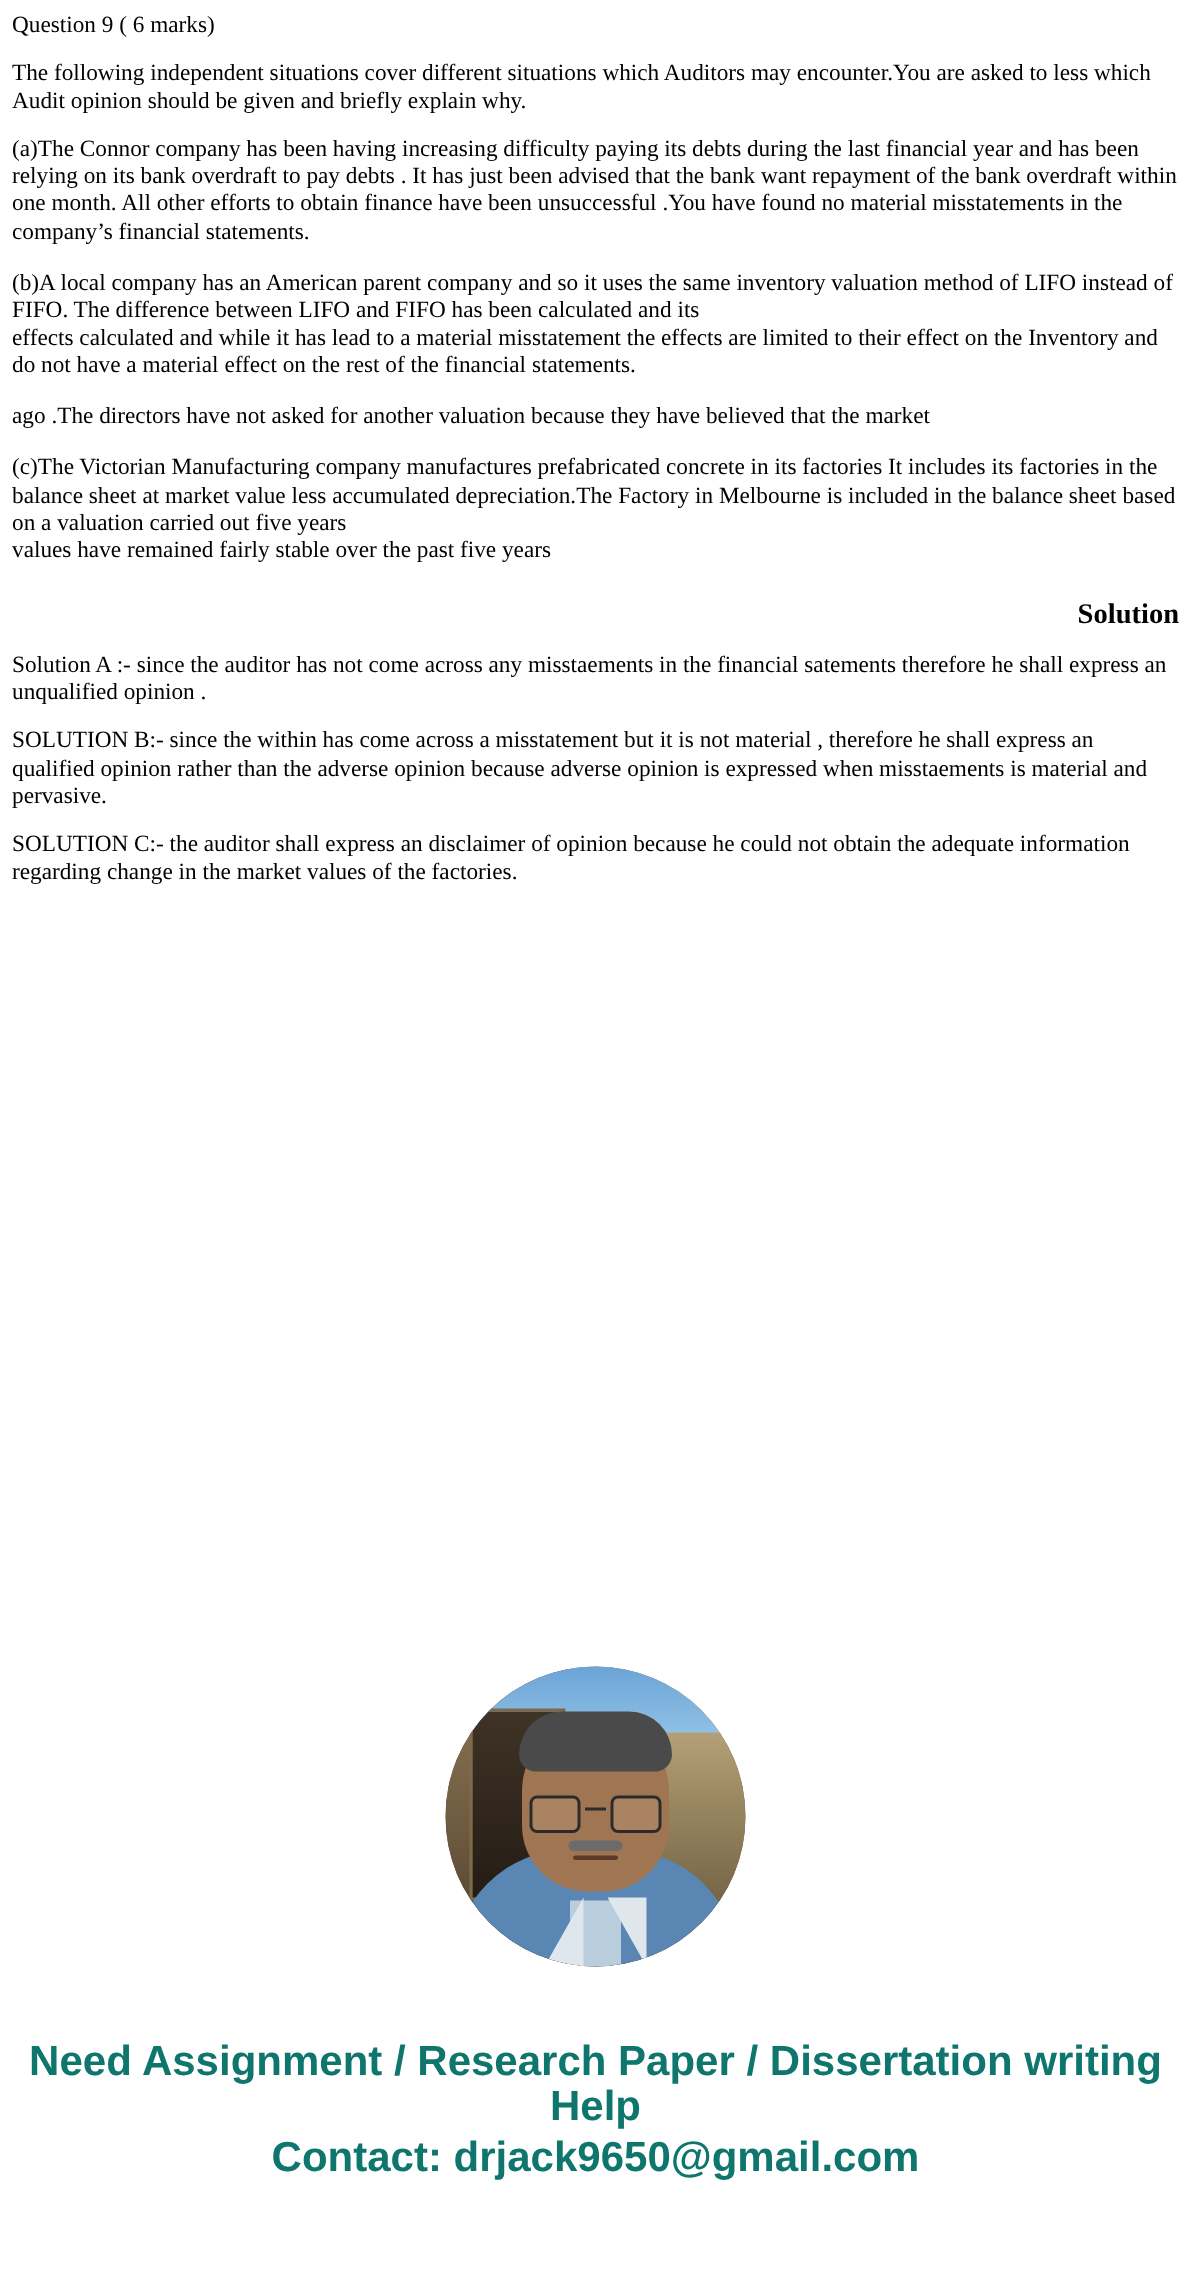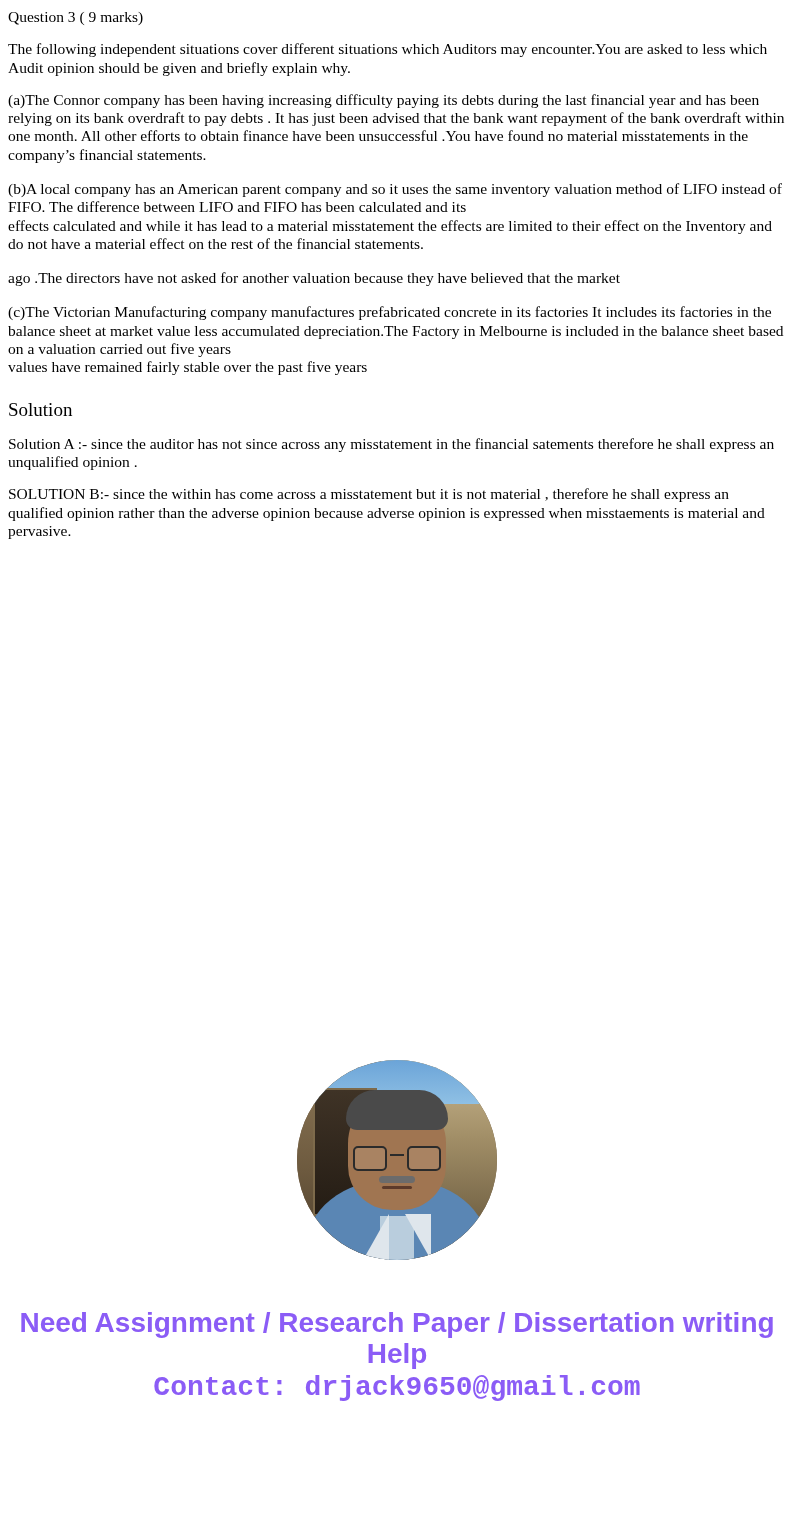--- a/index.html
+++ b/index.html
@@ -26,22 +26,23 @@
   }
   p.tight {
     margin: 16px 0 0 0;
   }
   .q-head {
     margin: 0 0 14px 0;
   }
   h2.solution {
     font-family: "Liberation Serif", "DejaVu Serif", serif;
     font-size: 19px;
-    font-weight: normal;
+    font-weight: bold;
     margin: 22px 0 14px 0;
+    text-align: right;
   }
   .avatar-wrap {
     margin-top: 520px;
     display: flex;
     justify-content: center;
   }
   .avatar {
     width: 200px;
     height: 200px;
     border-radius: 50%;
@@ -148,50 +149,50 @@
     top: 116px; left: 50%; transform: translateX(-50%);
     width: 36px; height: 7px; background: #6b6b6b; border-radius: 4px;
   }
   .promo {
     margin-top: 48px;
     text-align: center;
     font-family: "Liberation Sans", "DejaVu Sans", sans-serif;
     font-weight: bold;
     font-size: 28px;
     line-height: 1.08;
-    color: #8b5cf6;
+    color: #0f766e;
     padding-bottom: 20px;
   }
   .promo .line2 {
     margin-top: 4px;
-    font-family: Liberation Mono, monospace;
   }
 </style>
 </head>
 <body>
 
 <div class="page">
 
-  <p class="block q-head">Question 3 ( 9 marks)</p>
+  <p class="block q-head">Question 9 ( 6 marks)</p>
 
   <p class="block">The following independent situations cover different situations which Auditors may encounter.You are asked to less which Audit opinion should be given and briefly explain why.</p>
 
   <p class="block">(a)The Connor company has been having increasing difficulty paying its debts during the last financial year and has been relying on its bank overdraft to pay debts . It has just been advised that the bank want repayment of the bank overdraft within one month. All other efforts to obtain finance have been unsuccessful .You have found no material misstatements in the company’s financial statements.</p>
 
   <p class="tight">(b)A local company has an American parent company and so it uses the same inventory valuation method of LIFO instead of FIFO. The difference between LIFO and FIFO has been calculated and its</p>
   <p class="block">effects calculated and while it has lead to a material misstatement the effects are limited to their effect on the Inventory and do not have a material effect on the rest of the financial statements.</p>
 
   <p class="tight">ago .The directors have not asked for another valuation because they have believed that the market</p>
   <p class="tight">(c)The Victorian Manufacturing company manufactures prefabricated concrete in its factories It includes its factories in the balance sheet at market value less accumulated depreciation.The Factory in Melbourne is included in the balance sheet based on a valuation carried out five years</p>
   <p class="block">values have remained fairly stable over the past five years</p>
 
   <h2 class="solution">Solution</h2>
 
-  <p class="block">Solution A :- since the auditor has not since across any misstatement in the financial satements therefore he shall express an unqualified opinion .</p>
+  <p class="block">Solution A :- since the auditor has not come across any misstaements in the financial satements therefore he shall express an unqualified opinion .</p>
   <p class="block">SOLUTION B:- since the within has come across a misstatement but it is not material , therefore he shall express an qualified opinion rather than the adverse opinion because adverse opinion is expressed when misstaements is material and pervasive.</p>
+  <p class="block">SOLUTION C:- the auditor shall express an disclaimer of opinion because he could not obtain the adequate information regarding change in the market values of the factories.</p>
 
   <div class="avatar-wrap">
     <div class="avatar">
       <div class="bg-left"></div>
       <div class="bg-right"></div>
       <div class="sky"></div>
       <div class="door"></div>
       <div class="shoulders"></div>
       <div class="shirt-mid"></div>
       <div class="collar-l"></div>

